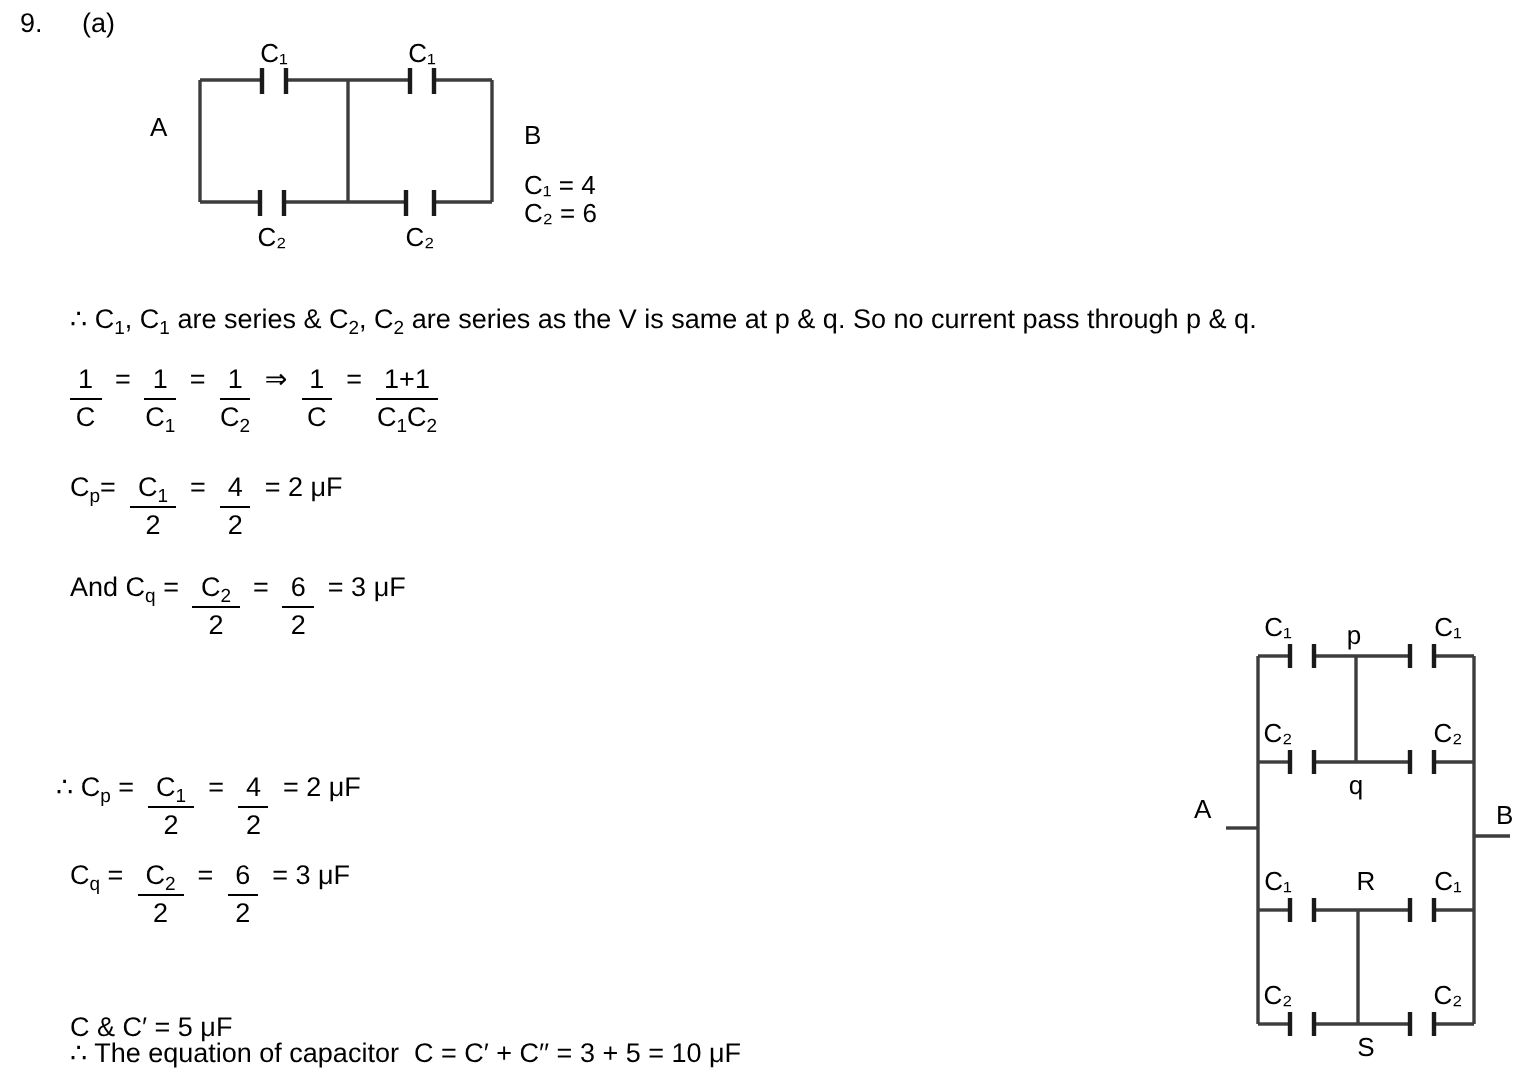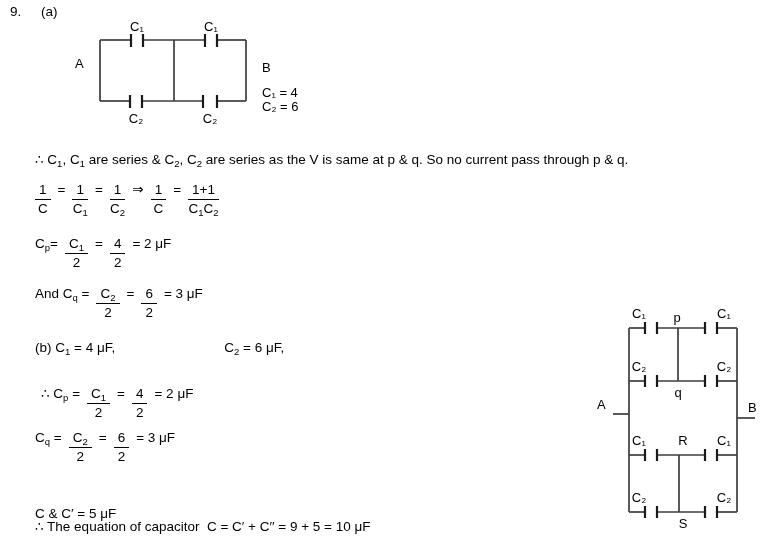--- a/index.html
+++ b/index.html
@@ -65,25 +65,24 @@
     <text x="5" y="50">A</text>
     <text x="192" y="54">B</text>
     <text x="192" y="79">C₁ = 4</text>
     <text x="192" y="93">C₂ = 6</text>
   </svg>
 
   <div class="line" style="left:35px; top:152px;"><span class="seg">∴ C<sub>1</sub>, C<sub>1</sub> are series &amp; C<sub>2</sub>, C<sub>2</sub> are series as the V is same at p &amp; q. So no current pass through p &amp; q.</span></div>
   <div class="line" style="left:35px; top:182px;"><span class="frac"><span class="num">1</span><span class="den">C</span></span><span class="seg">=</span><span class="frac"><span class="num">1</span><span class="den">C<sub>1</sub></span></span><span class="seg">=</span><span class="frac"><span class="num">1</span><span class="den">C<sub>2</sub></span></span><span class="seg">⇒</span><span class="frac"><span class="num">1</span><span class="den">C</span></span><span class="seg">=</span><span class="frac"><span class="num">1+1</span><span class="den">C<sub>1</sub>C<sub>2</sub></span></span></div>
   <div class="line" style="left:35px; top:236px;"><span class="seg">C<sub>p</sub>=</span><span class="frac"><span class="num">C<sub>1</sub></span><span class="den">2</span></span><span class="seg">=</span><span class="frac"><span class="num">4</span><span class="den">2</span></span><span class="seg">= 2 μF</span></div>
   <div class="line" style="left:35px; top:271px;margin-top:15px;"><span class="seg">And C<sub>q</sub> =</span><span class="frac"><span class="num">C<sub>2</sub></span><span class="den">2</span></span><span class="seg">=</span><span class="frac"><span class="num">6</span><span class="den">2</span></span><span class="seg">= 3 μF</span></div>
-  <div class="line" style="left:35px; top:340px;"><span class="seg">(b) C<sub>1</sub> = 4 μF,</span><span style="display: inline-block; width: 95px;"></span><span class="seg">C<sub>2</sub> = 6 μF,</span></div>
-  <div class="line" style="left:41px; top:386px;"><span class="seg">∴ C<sub>p</sub> =</span><span class="frac"><span class="num">C<sub>1</sub></span><span class="den">2</span></span><span class="seg">=</span><span class="frac"><span class="num">4</span><span class="den">2</span></span><span class="seg">= 2 μF</span></div>
+  <div class="line" style="left:28px; top:386px;"><span class="seg">∴ C<sub>p</sub> =</span><span class="frac"><span class="num">C<sub>1</sub></span><span class="den">2</span></span><span class="seg">=</span><span class="frac"><span class="num">4</span><span class="den">2</span></span><span class="seg">= 2 μF</span></div>
   <div class="line" style="left:35px; top:430px;"><span class="seg">C<sub>q</sub> =</span><span class="frac"><span class="num">C<sub>2</sub></span><span class="den">2</span></span><span class="seg">=</span><span class="frac"><span class="num">6</span><span class="den">2</span></span><span class="seg">= 3 μF</span></div>
   <div class="line" style="left:35px; top:506px;"><span class="seg">C &amp; C′ = 5 μF</span></div>
-  <div class="line" style="left:35px; top:519px;"><span class="seg">∴ The equation of capacitor  C = C′ + C′′ = 9 + 5 = 10 μF</span></div>
+  <div class="line" style="left:35px; top:519px;"><span class="seg">∴ The equation of capacitor  C = C′ + C′′ = 3 + 5 = 10 μF</span></div>
 
   <svg class="abs" style="left:585px; top:295px;" width="176" height="246" viewBox="0 0 176 246">
     <g>
 
       <line class="wire" x1="44" y1="33" x2="44" y2="217"></line>
       <line class="wire" x1="152" y1="33" x2="152" y2="217"></line>
 
       <line class="wire" x1="44" y1="33" x2="60" y2="33"></line>
       <line class="wire" x1="72" y1="33" x2="120" y2="33"></line>
       <line class="wire" x1="132" y1="33" x2="152" y2="33"></line>

